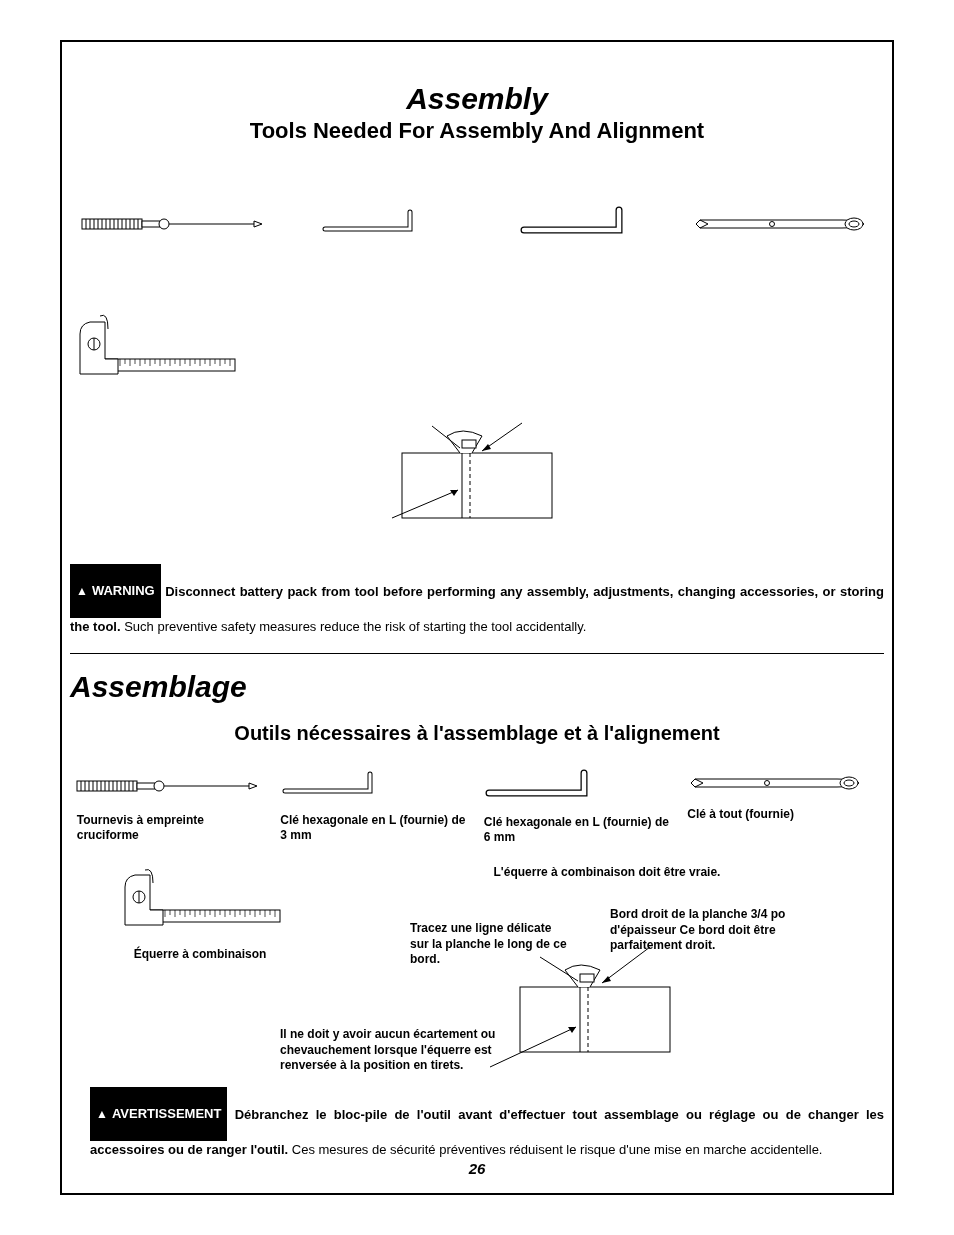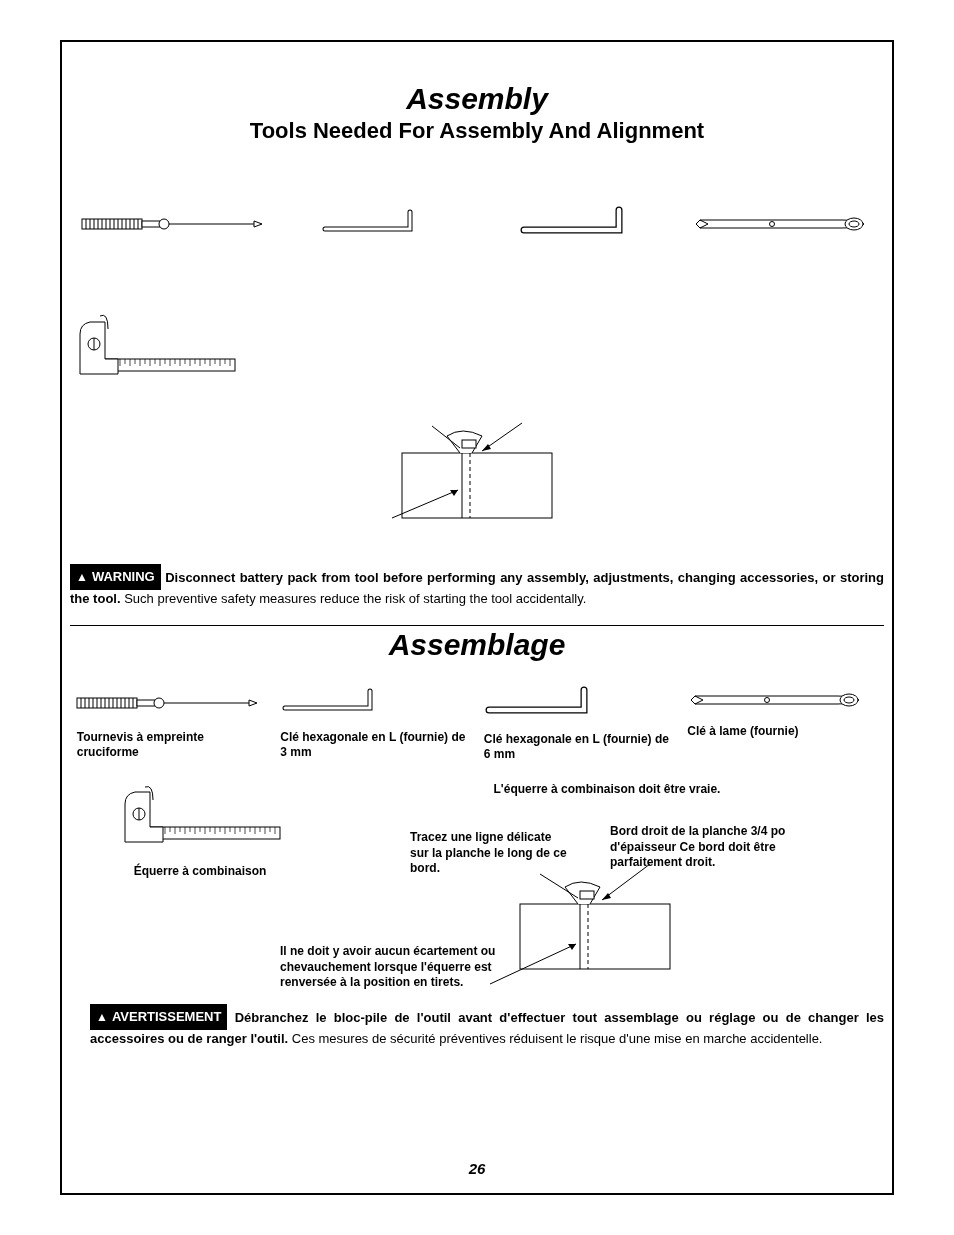--- a/index.html
+++ b/index.html
@@ -8,25 +8,25 @@
   .inner { position:absolute; left:70px; top:50px; right:70px; bottom:50px; }
   .title-en { text-align:center; font-weight:bold; font-style:italic; font-size:30px; font-family: "Arial Black", Arial, sans-serif; margin-top:32px; }
   .subtitle-en { text-align:center; font-weight:bold; font-size:22px; margin-top:2px; }
   .tools-row { display:flex; justify-content:space-around; align-items:center; margin-top:60px; }
   .tool { width:180px; height:40px; display:flex; align-items:center; justify-content:center; }
   svg { overflow:visible; }
   .second-row { margin-top:60px; display:flex; }
   .square-tool { width:200px; }
   .diagram-center { display:flex; justify-content:center; margin-top:30px; }
   .warn-block { margin-top:36px; font-size:13px; line-height:1.35; text-align:justify; }
-  .warn-badge { display:inline-block; background:#000; color:#fff; font-weight:bold; padding:4px 6px; font-size:13px; vertical-align:1px; }
+  .warn-badge { display:inline-block; background:#000; color:#fff; font-weight:bold; padding:18px 6px; font-size:13px; vertical-align:1px; }
   .warn-badge .tri { display:inline-block; margin-right:4px; font-size:12px; }
   .warn-bold { font-weight:bold; }
   .divider { border:none; border-top:1.5px solid #000; margin:18px 0 0 0; }
-  .title-fr { text-align:center; font-weight:900; font-style:italic; font-size:30px; font-family: "Arial Black", Arial, sans-serif; margin-top:2px; }
+  .title-fr { font-weight:900; font-style:italic; font-size:30px; font-family: "Arial Black", Arial, sans-serif; margin-top:16px; }
   .subtitle-fr { text-align:center; font-weight:bold; font-size:20px; margin-top:18px; }
   .fr-tools-row { display:flex; justify-content:space-around; align-items:flex-start; margin-top:26px; }
   .fr-tool { text-align:left; width:190px; }
   .fr-label { font-weight:bold; font-size:12px; margin-top:8px; line-height:1.25; }
   .fr-lower { display:flex; margin-top:20px; }
   .fr-left { width:260px; text-align:center; }
   .fr-right { flex:1; position:relative; }
   .fr-note-top { text-align:center; font-weight:bold; font-size:12px; margin-bottom:18px; }
   .fr-anno { position:absolute; font-weight:bold; font-size:12px; line-height:1.3; }
   .pnum { position:absolute; bottom:58px; width:954px; text-align:center; font-style:italic; font-weight:bold; font-size:15px;margin-top:20px; }
@@ -146,20 +146,21 @@
     </div>
 
     <div class="warn-block">
       <span class="warn-badge"><span class="tri">▲</span><span>WARNING</span></span>
       <span class="warn-bold">Disconnect battery pack from tool before performing any assembly, adjustments, changing accessories, or storing the tool.</span><span> Such preventive safety measures reduce the risk of starting the tool accidentally.</span>
     </div>
 
     <hr class="divider">
 
     <div class="title-fr">Assemblage</div>
+    <div class="subtitle-fr">Outils nécessaires à l'assemblage et à l'alignement</div>
 
     <div class="fr-tools-row">
       <div class="fr-tool">
         <svg width="180" height="30">
           <rect x="0" y="10" width="60" height="10" fill="#fff" stroke="#000"></rect>
           <line x1="4" y1="10" x2="4" y2="20" stroke="#000"></line>
             <line x1="8" y1="10" x2="8" y2="20" stroke="#000"></line>
             <line x1="12" y1="10" x2="12" y2="20" stroke="#000"></line>
             <line x1="16" y1="10" x2="16" y2="20" stroke="#000"></line>
             <line x1="20" y1="10" x2="20" y2="20" stroke="#000"></line>
@@ -194,21 +195,21 @@
         <div class="fr-label">Clé hexagonale en L (fournie) de 6 mm</div>
       </div>
       <div class="fr-tool">
         <svg width="180" height="24">
           <path d="M 8 8 L 4 12 L 8 16 L 150 16 Q 168 16 172 12 Q 168 8 150 8 Z" fill="#fff" stroke="#000"></path>
           <circle cx="80" cy="12" r="2.5" fill="#fff" stroke="#000"></circle>
           <ellipse cx="162" cy="12" rx="9" ry="6" fill="#fff" stroke="#000"></ellipse>
           <ellipse cx="162" cy="12" rx="5" ry="3" fill="#fff" stroke="#000"></ellipse>
           <path d="M 8 8 L 16 12 L 8 16" fill="none" stroke="#000"></path>
         </svg>
-        <div class="fr-label">Clé à lame (fournie)</div>
+        <div class="fr-label">Clé à tout (fournie)</div>
       </div>
     </div>
 
     <div class="fr-lower">
       <div class="fr-left">
         <svg width="170" height="70">
           <rect x="20" y="45" width="145" height="12" fill="#fff" stroke="#000"></rect>
           <g stroke="#000" stroke-width="0.7">
             <line x1="25" y1="45" x2="25" y2="50"></line>
               <line x1="30" y1="45" x2="30" y2="52"></line>
@@ -242,21 +243,21 @@
           <path d="M 10 60 L 10 22 Q 10 12 20 10 L 35 10 L 35 45 L 48 45 L 48 60 Z" fill="#fff" stroke="#000"></path>
           <circle cx="24" cy="32" r="6" fill="#fff" stroke="#000"></circle>
           <line x1="24" y1="26" x2="24" y2="38" stroke="#000"></line>
           <path d="M 30 5 Q 38 2 38 18" fill="none" stroke="#000"></path>
         </svg>
         <div class="fr-label">Équerre à combinaison</div>
       </div>
       <div class="fr-right">
         <div class="fr-note-top">L'équerre à combinaison doit être vraie.</div>
         <div style="height:190px; position:relative;">
-          <div class="fr-anno" style="left:80px; top:16px; width:160px;">Tracez une ligne délicate sur la planche le long de ce bord.</div>
+          <div class="fr-anno" style="left:80px; top:24px; width:160px;">Tracez une ligne délicate sur la planche le long de ce bord.</div>
           <div class="fr-anno" style="left:280px; top:10px; width:180px;">Bord droit de la planche 3/4 po d'épaisseur Ce bord doit être parfaitement droit.</div>
           <div class="fr-anno" style="left:-50px; top:130px; width:250px;">Il ne doit y avoir aucun écartement ou chevauchement lorsque l'équerre est renversée à la position en tirets.</div>
           <svg width="300" height="180" style="position:absolute; left:170px; top:40px;">
             <rect x="20" y="50" width="150" height="65" fill="#fff" stroke="#000"></rect>
             <line x1="80" y1="50" x2="80" y2="115" stroke="#000"></line>
             <line x1="88" y1="50" x2="88" y2="115" stroke="#000" stroke-dasharray="4 3"></line>
             <path d="M 78 50 L 65 33 Q 80 23 100 33 L 90 50" fill="#fff" stroke="#000"></path>
             <rect x="80" y="37" width="14" height="8" fill="#fff" stroke="#000"></rect>
             <line x1="40" y1="20" x2="78" y2="44" stroke="#000"></line>
             <line x1="150" y1="10" x2="102" y2="46" stroke="#000"></line>

